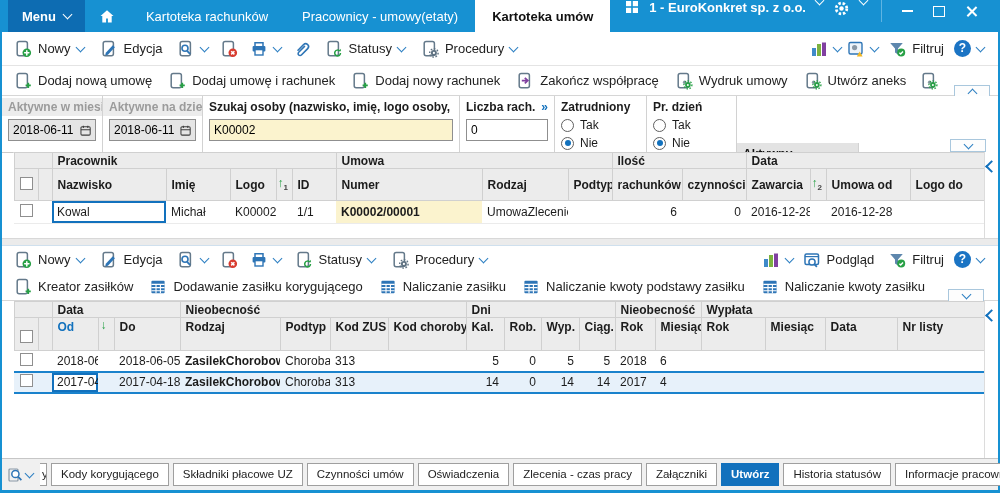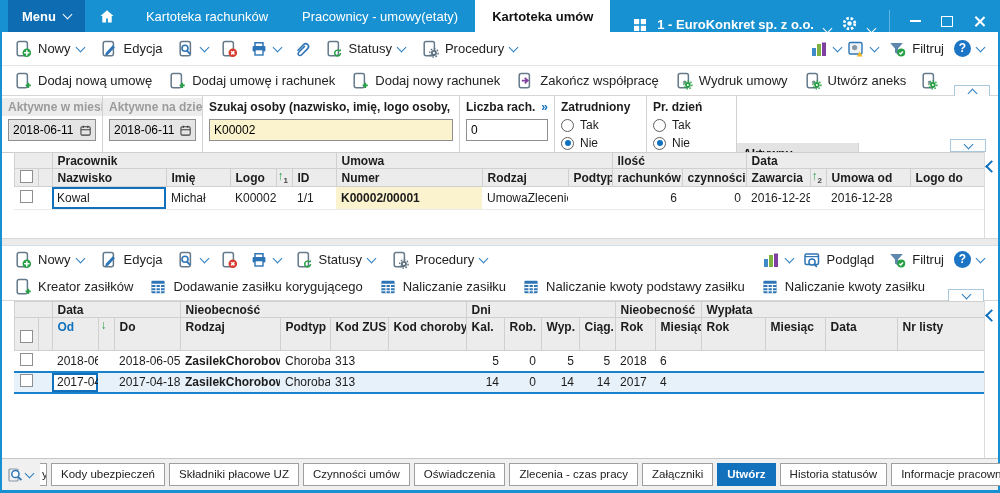--- a/index.html
+++ b/index.html
@@ -5,21 +5,21 @@
   html,body{margin:0;padding:0;background:#fff;}
   body{width:1000px;height:493px;font-family:"Liberation Sans",sans-serif;font-size:12px;color:#1c1c1c;overflow:hidden;}
   .window{position:absolute;left:0;top:0;width:1000px;height:493px;box-sizing:border-box;
           border-left:2px solid #1791d2;border-right:2px solid #1791d2;border-bottom:3px solid #1791d2;background:#fff;}
   
   .titlebar{position:absolute;left:-2px;top:0;width:1000px;height:32px;background:#1791d2;display:flex;align-items:stretch;color:#fff;font-size:13px;}
   .menu-btn{background:#0d6cb2;display:flex;align-items:center;gap:8px;padding:0 14px;margin-left:8px;font-weight:bold;}
   .tt-home{display:flex;align-items:center;padding:0 14px;}
   .tt-tab{display:flex;align-items:center;padding:0 17px;white-space:nowrap;}
   .tt-tab.active{background:#fff;color:#111;font-weight:bold;}
-  .tt-right{margin-left:auto;display:flex;align-items:flex-end;gap:10px;padding-right:10px;}
+  .tt-right{margin-left:auto;display:flex;align-items:flex-start;gap:10px;padding-right:18px;}
   .tt-sep{width:1px;height:22px;background:#5fb4e2;margin:0 4px;}
   .win-ctl{width:22px;height:22px;display:flex;align-items:center;justify-content:center;position:relative;}
   .g-min{width:11px;height:2px;background:#fff;}
   .g-max{width:10px;height:9px;border:1.6px solid #fff;}
   .g-x{position:relative;width:11px;height:11px;}
   .g-x::before,.g-x::after{content:"";position:absolute;left:5px;top:-1px;width:1.8px;height:13px;background:#fff;}
   .g-x::before{transform:rotate(45deg);} .g-x::after{transform:rotate(-45deg);}
   
   .cv{display:inline-block;width:6px;height:6px;border-right:1.6px solid #2b7ec2;border-bottom:1.6px solid #2b7ec2;}
   .cv.d{transform:rotate(45deg);margin-top:-3px;}
@@ -55,21 +55,21 @@
   
   .colbtn{position:absolute;width:36px;height:13px;background:#fdfdfd;border:1px solid #a9c7dd;display:flex;align-items:center;justify-content:center;box-sizing:border-box;}
   
   .grid{position:absolute;left:0;background:#fff;}
   .grid1{top:152px;height:86px;width:996px;border-radius:16px;}
   .grid2{top:301px;height:157px;width:996px;}
   .rstrip{position:absolute;right:0;top:0;bottom:0;width:14px;border-left:1px solid #dcdcdc;background:#fff;display:flex;justify-content:center;padding-top:10px;box-sizing:border-box;}
   table{border-collapse:collapse;table-layout:fixed;width:982px;font-size:12px;}
   th,td{padding:0 5px;overflow:hidden;white-space:nowrap;text-align:left;box-sizing:border-box;}
   tr.gh th{background:#ececec;border:1px solid #d0d0d0;height:16px;font-weight:bold;}
-  tr.ch th{background:#ececec;border:1px solid #d0d0d0;height:18px;font-weight:bold;}
+  tr.ch th{background:#ececec;border:1px solid #d0d0d0;height:32px;font-weight:bold;}
   tr.ch2 th{background:#ececec;border:1px solid #d0d0d0;height:33px;font-weight:bold;vertical-align:top;padding-top:2px;}
   th.blank,td.blank{background:#fff !important;border:0 !important;}
   td{height:23px;border-bottom:1px solid #ebebeb;}
   .g2 td{height:21px;}
   td.num,th.num{text-align:right;}
   .cbx{width:13px;height:13px;border:1px solid #8f8f8f;background:#fff;display:inline-block;box-sizing:border-box;}
   .cell-focus{box-shadow:inset 0 0 0 2px #1271bd;background:#fff !important;}
   .cell-yellow{background:#fbf3ce;font-weight:bold;}
   tr.sel td{background:#e7f1fa;border-top:2px solid #1a82cc;border-bottom:2px solid #1a82cc;}
   tr.sel td.blank{border:0 !important;background:#fff !important;}
@@ -681,21 +681,21 @@
   <div class="bottombar">
     <div class="zoomgrp">
       <svg width="16" height="16" viewBox="0 0 16 16">
           <rect x="1" y="2" width="9" height="12" rx="1" fill="none" stroke="#8a98a5" stroke-width="1.2"></rect>
           <circle cx="7.4" cy="7" r="3.6" fill="#fff" stroke="#2e75b6" stroke-width="1.5"></circle>
           <path d="M10 9.6l3.4 3.6" stroke="#2e75b6" stroke-width="1.7"></path>
         </svg>
       <span class="cv d"></span>
     </div>
     <div class="btab clip"><span>yfikacja</span></div>
-    <div class="btab"><span>Kody ubezpieczeń</span></div>
+    <div class="btab"><span>Kody korygującego</span></div>
     <div class="btab"><span>Składniki płacowe UZ</span></div>
     <div class="btab"><span>Czynności umów</span></div>
     <div class="btab"><span>Oświadczenia</span></div>
     <div class="btab"><span>Zlecenia - czas pracy</span></div>
     <div class="btab"><span>Załączniki</span></div>
     <div class="btab active"><span>Utwórz</span></div>
     <div class="btab"><span>Historia statusów</span></div>
     <div class="btab"><span>Informacje pracownika</span></div>
   </div>
 

